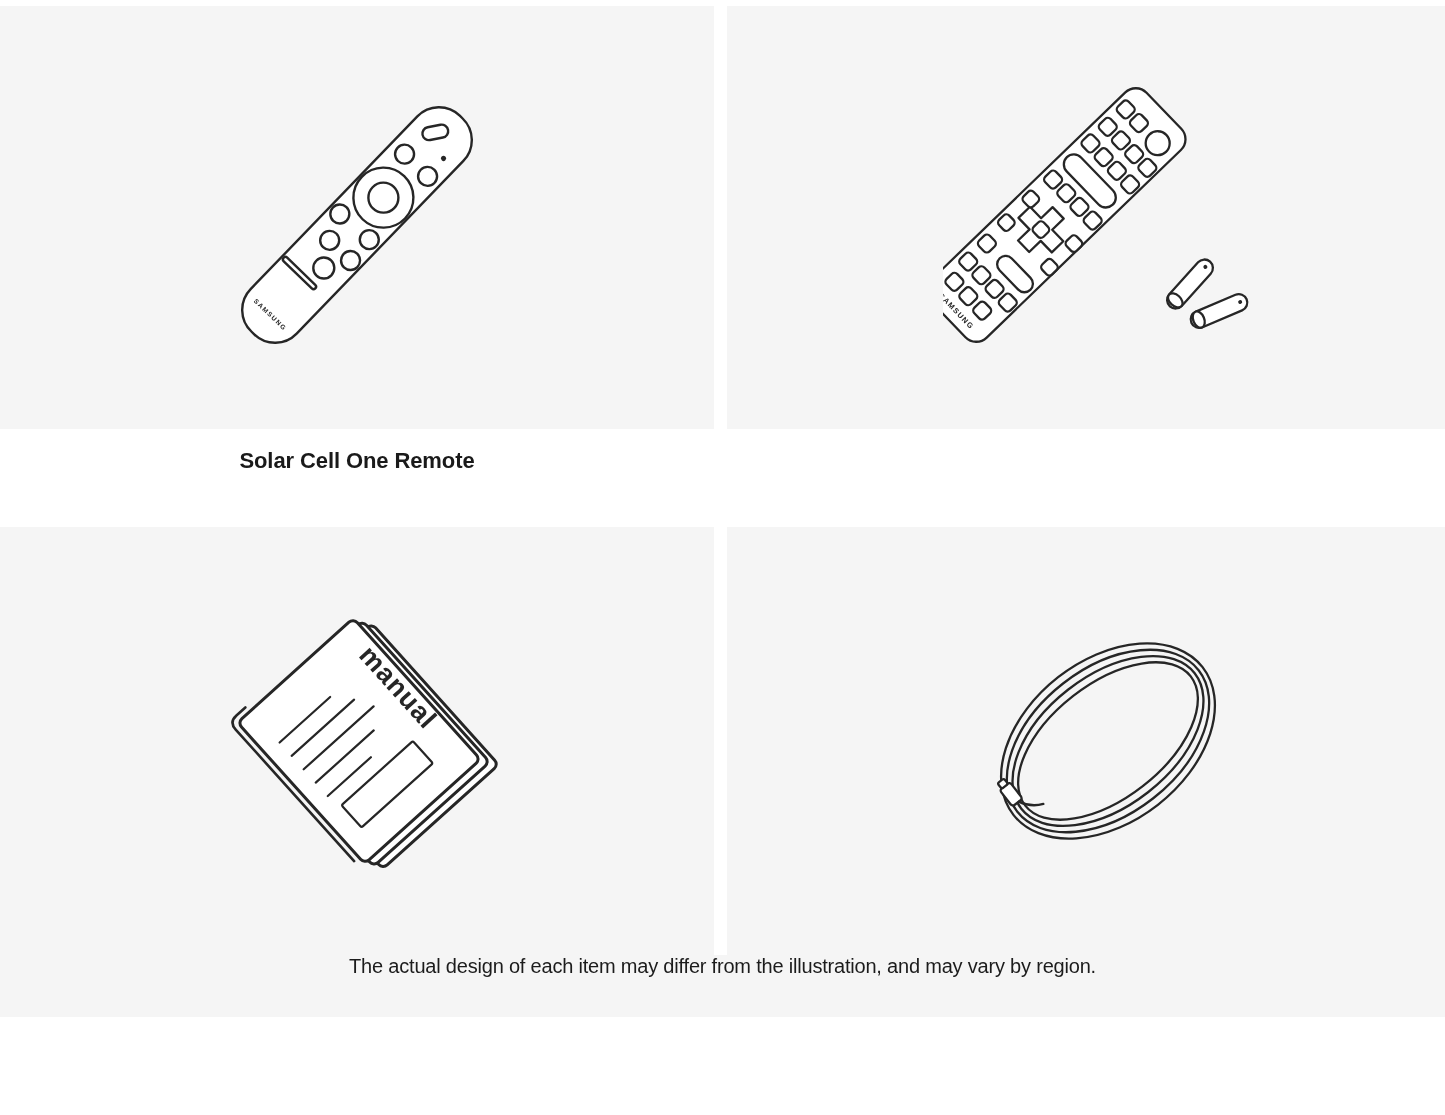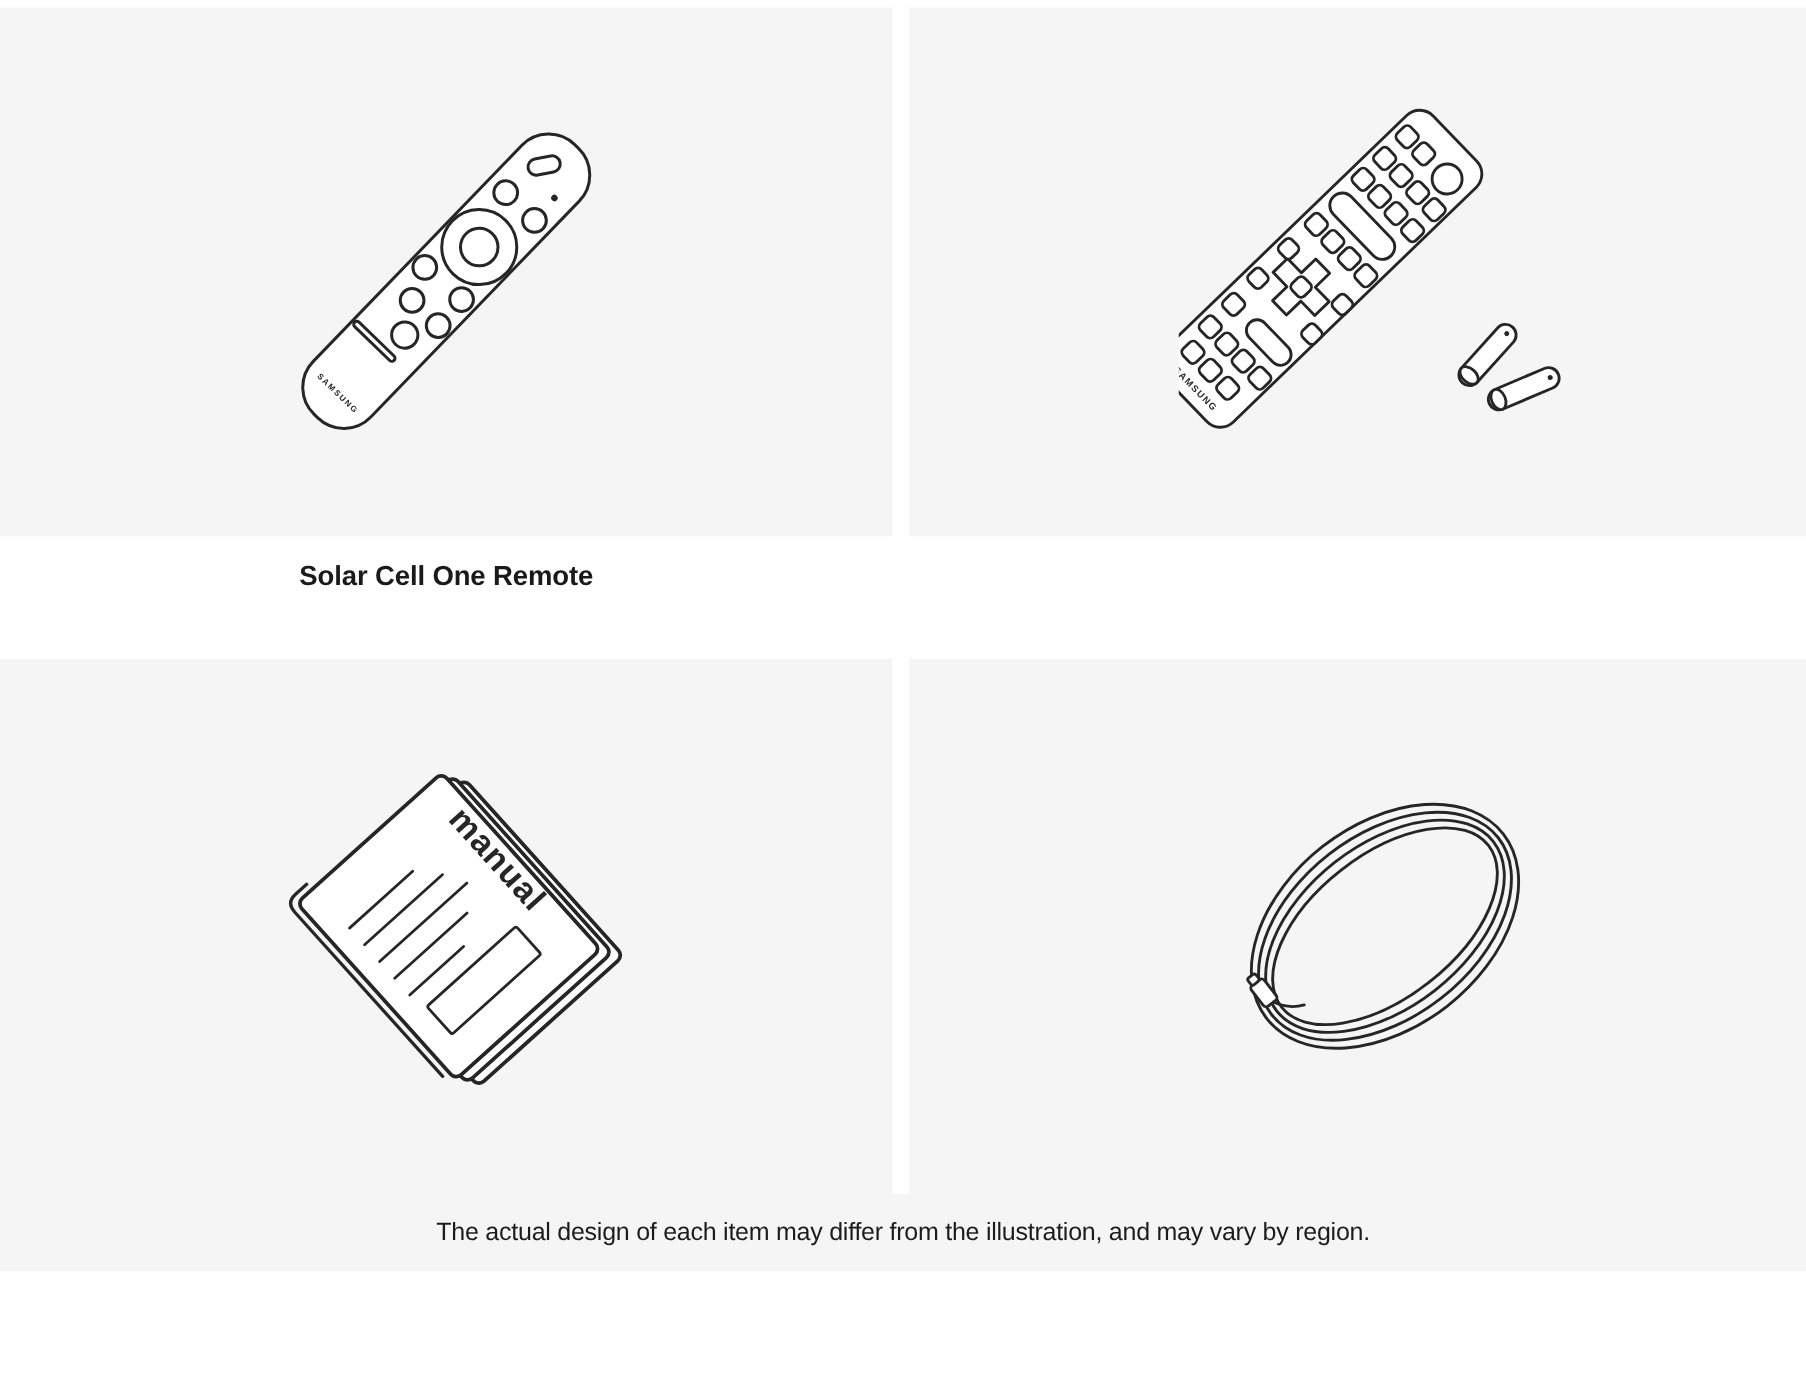--- a/index.html
+++ b/index.html
@@ -20,21 +20,21 @@
   .r2{height:428px;}
   .label-row{display:flex;gap:13px;height:98px;background:#ffffff;}
   .item-label{
     box-sizing:border-box;
     padding-top:19px;text-align:center;
     font-size:22px;font-weight:600;letter-spacing:-0.1px;
     color:#1a1a1a;
   }
   .footer{
     height:62px;background:#f5f5f5;
-    display:flex;align-items:center;justify-content:center;
+    display:flex;align-items:flex-start;justify-content:center;
     font-size:20px;color:#1c1c1c;letter-spacing:-0.2px;
   }
   .shift-right{transform:translateX(22px);}
   svg{display:block;}
   svg text{font-family:"Liberation Sans",sans-serif;}
 </style>
 </head>
 <body>
 
 <div class="page">

